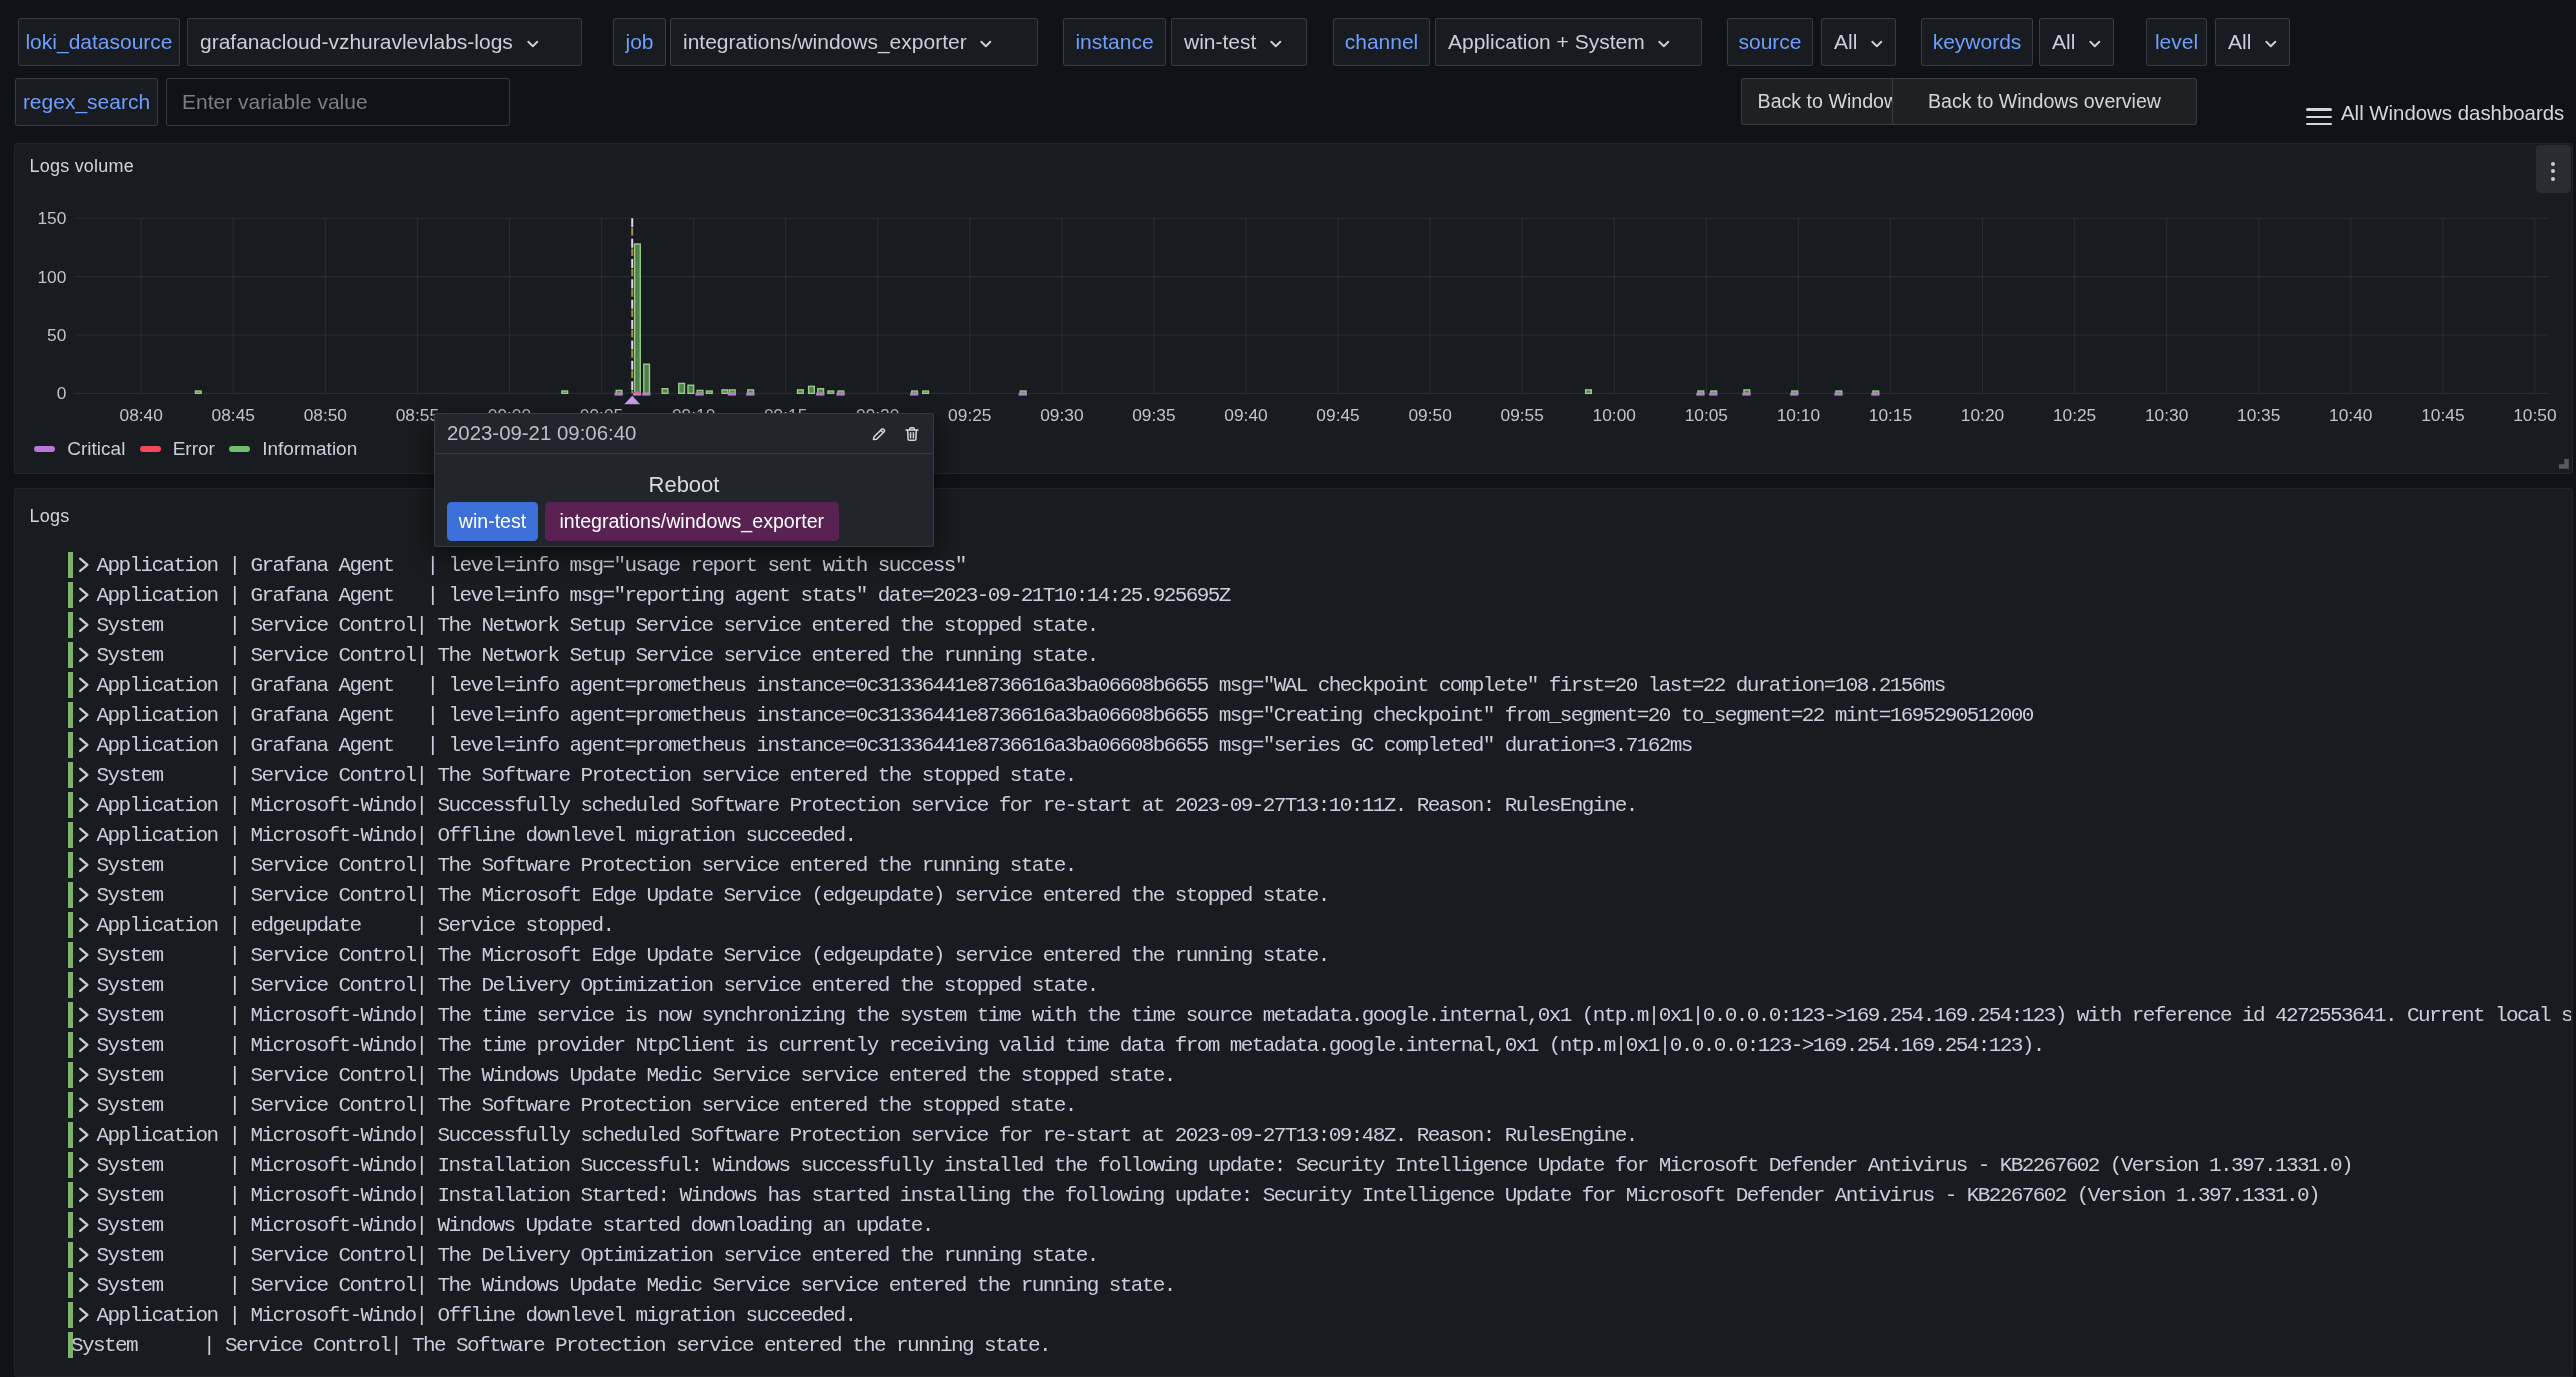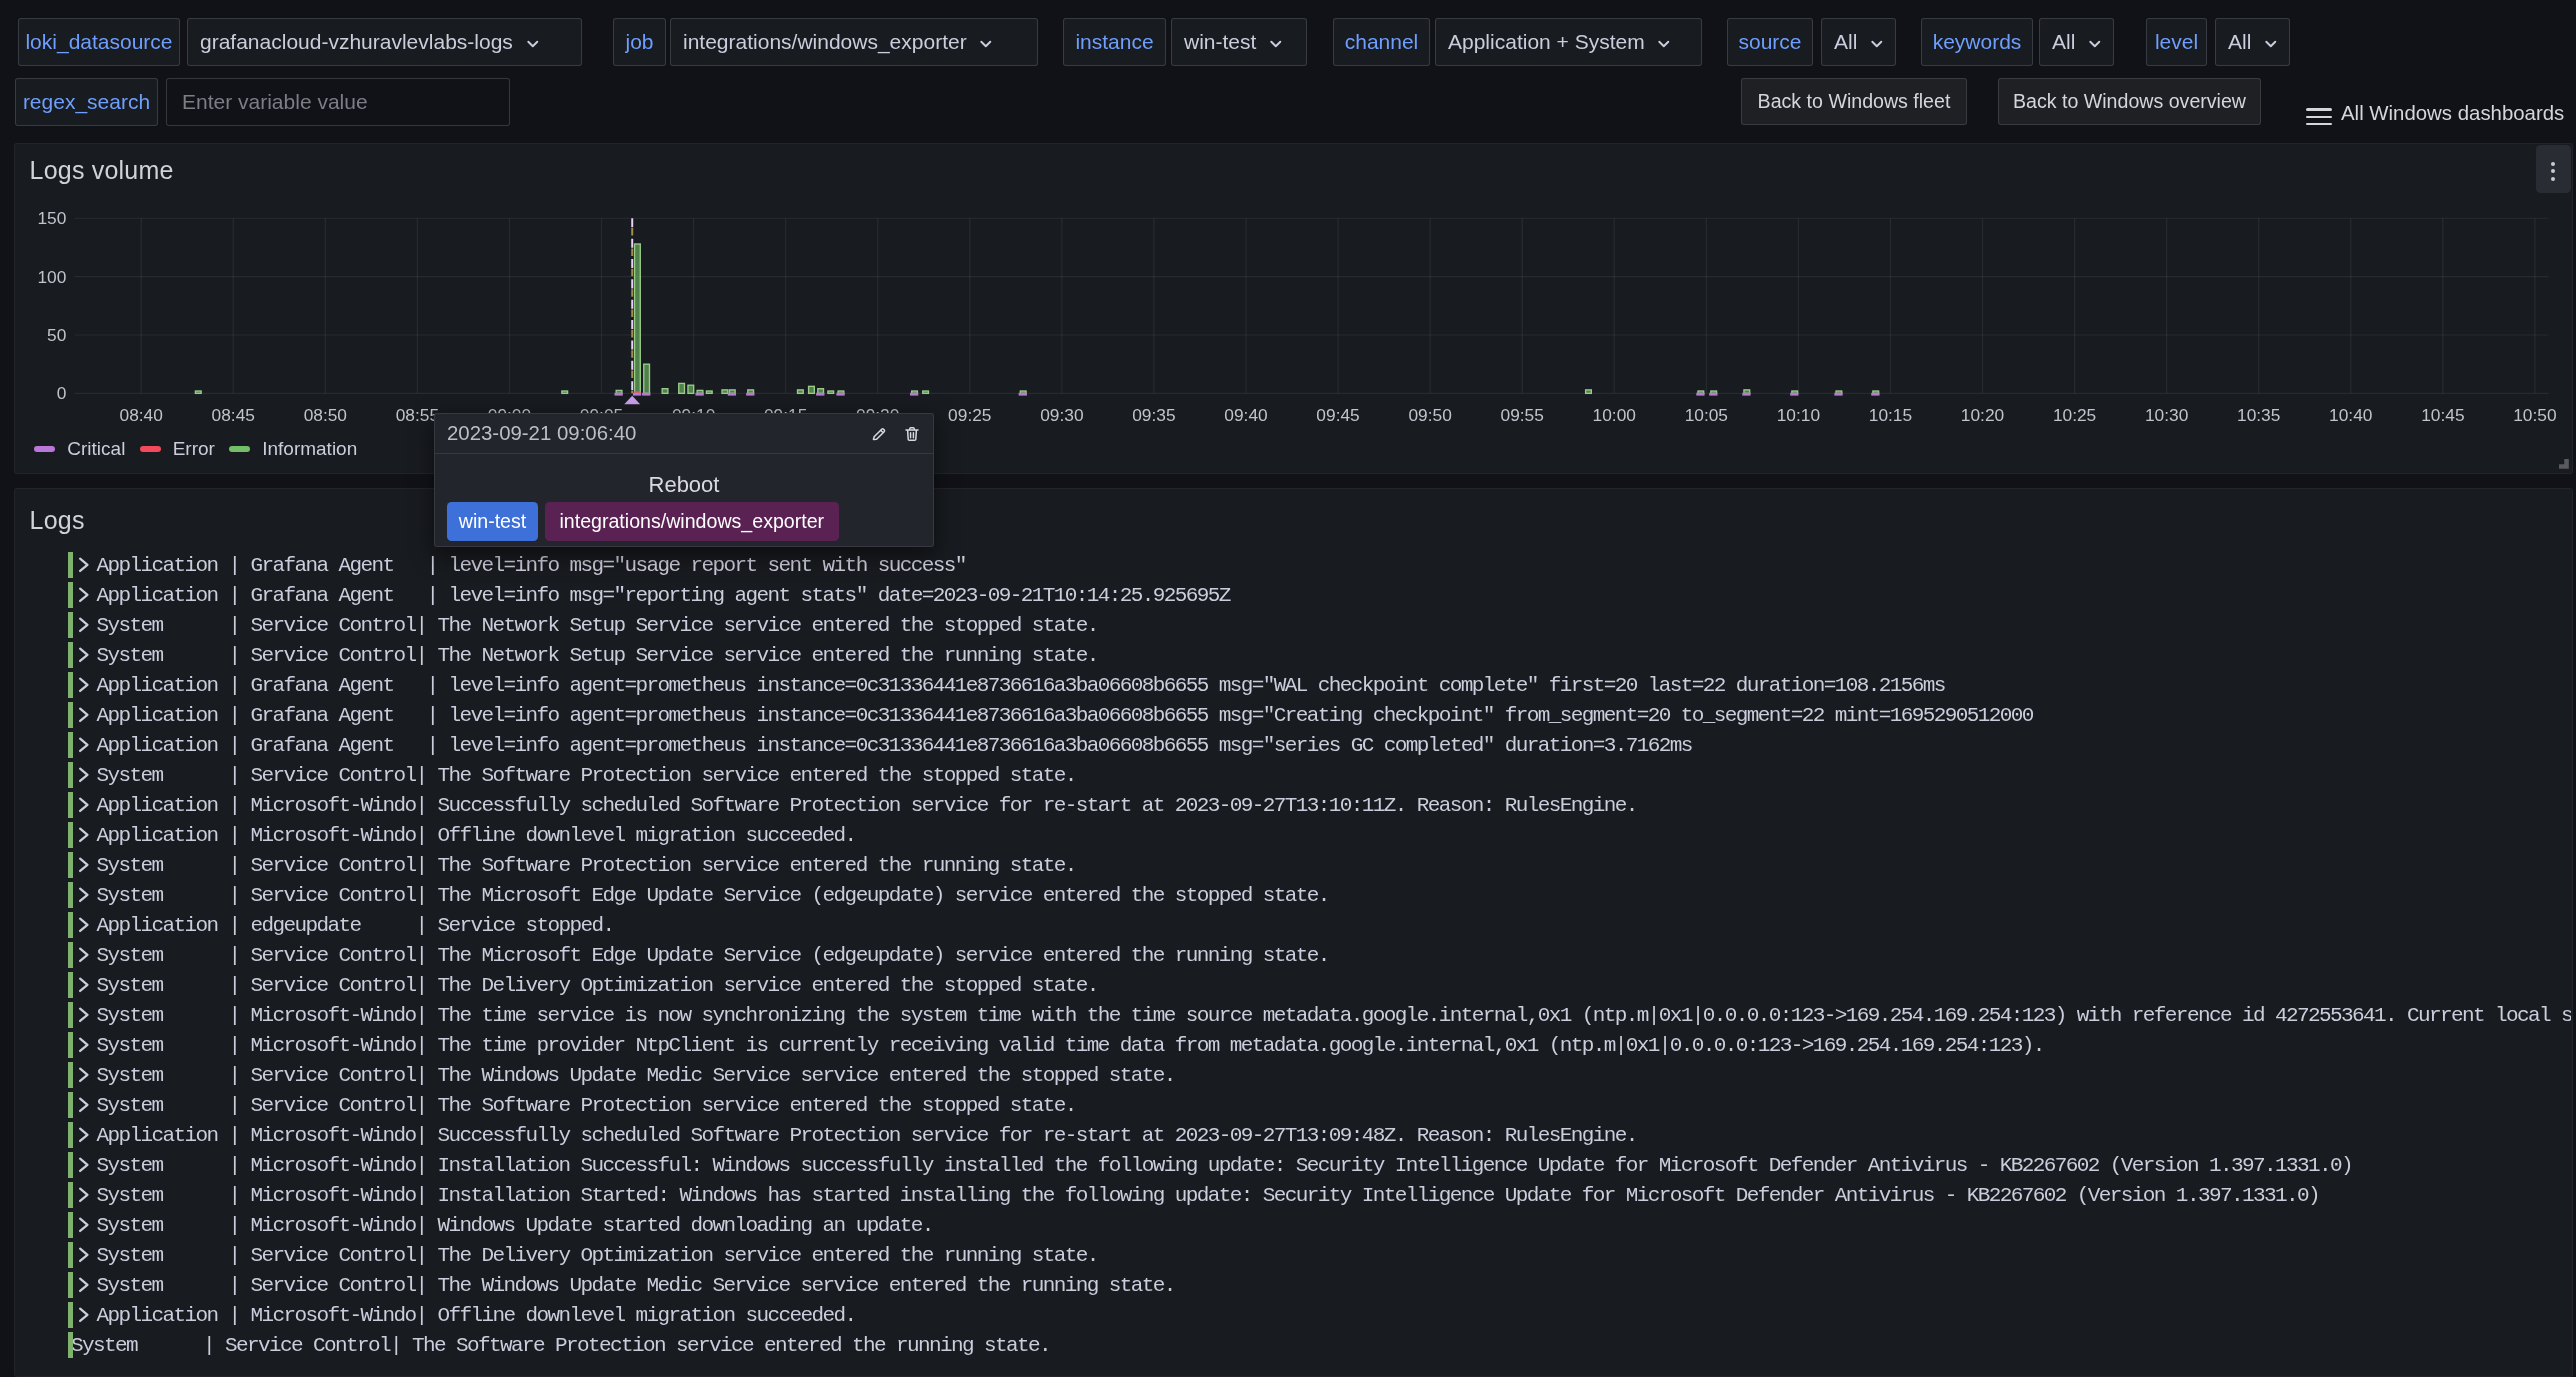--- a/index.html
+++ b/index.html
@@ -15,21 +15,21 @@
   color:#7b7e87; font-size:21px; padding-left:15px; }
 .btn { position:absolute; top:78px; height:47px; background:#1e2024;
   border:1.1px solid rgba(204,204,220,0.16); border-radius:3px; display:flex; align-items:center;
   justify-content:center; color:#d5d6dc; font-size:19.6px; font-weight:500; }
 .dashlink { position:absolute; top:78px; left:2306px; height:47px; display:flex; align-items:flex-end;
   color:#d5d6dc; font-size:20.4px; font-weight:500; }
 .burger { width:26px; height:16.6px; margin-right:9px; display:flex; flex-direction:column; justify-content:space-between; }
 .burger i { display:block; height:2.4px; background:#d5d6dc; border-radius:1.5px; }
 .panel { position:absolute; left:14.3px; width:2559px; background:#181b1f;
   border:1.1px solid #22242a; border-radius:2.3px; }
-.ptitle { position:absolute; left:14.3px; top:12px; font-size:25px; font-weight:500; color:#d2d3da; letter-spacing:0.2px; }
+.ptitle { position:absolute; left:14.3px; top:12px; font-size:18px; font-weight:500; color:#d2d3da; letter-spacing:0.2px; }
 .kebab { position:absolute; right:1.5px; top:0.8px; width:35px; height:48px; background:#2a2c33; border-radius:4.5px; }
 .kebab i { position:absolute; left:50%; width:4.2px; height:4.2px; margin-left:-2.1px; border-radius:50%; background:#c9cad3; }
 .legend { position:absolute; top:294px; left:19px; display:flex; font-size:19px; color:#ccccdc; }
 .legend .it { display:flex; align-items:center; margin-right:14.3px; }
 .legend .sw { width:21px; height:6px; border-radius:3px; margin-right:12px; }
 .lr { display:flex; align-items:center; height:30px; position:relative; }
 .lr i { position:absolute; left:0; top:2.3px; bottom:2.3px; width:4.9px; background:#7eb26d; }
 .chev { width:19.6px; height:19.6px; margin-left:6px; flex:none; }
 .lr span { font-family:"Liberation Mono", monospace; font-size:21px; letter-spacing:-1.6px; color:#ccccdc;
   white-space:pre; margin-left:2.6px; }
@@ -91,21 +91,21 @@
 <div class="pl" style="left:2146px;width:61px">level</div>
 <div class="pv" style="left:2215px;width:75px">
     <span>All</span>
     <svg class="crt" viewBox="0 0 24 24">
       <path d="M6.5 9.5 L12 15 L17.5 9.5" fill="none" stroke="#ccccdc" stroke-width="2.4" stroke-linecap="round" stroke-linejoin="round"></path>
     </svg>
   </div>
 <div class="pl pl2" style="left:15px;width:143px">regex_search</div>
 <div class="inp">Enter variable value</div>
 <div class="btn" style="left:1741px;width:226px">Back to Windows fleet</div>
-<div class="btn" style="left:1998px;width:263px">Back to Windows overview</div>
+<div class="btn" style="left:1892px;width:305px">Back to Windows overview</div>
 <div class="dashlink"><span class="burger">
       <i></i>
       <i></i>
       <i></i>
     </span>All Windows dashboards</div>
 
 <div class="panel" style="top:143px;height:331px">
   <div class="ptitle">Logs volume</div>
   <div class="kebab">
       <i style="top:17.4px"></i>

